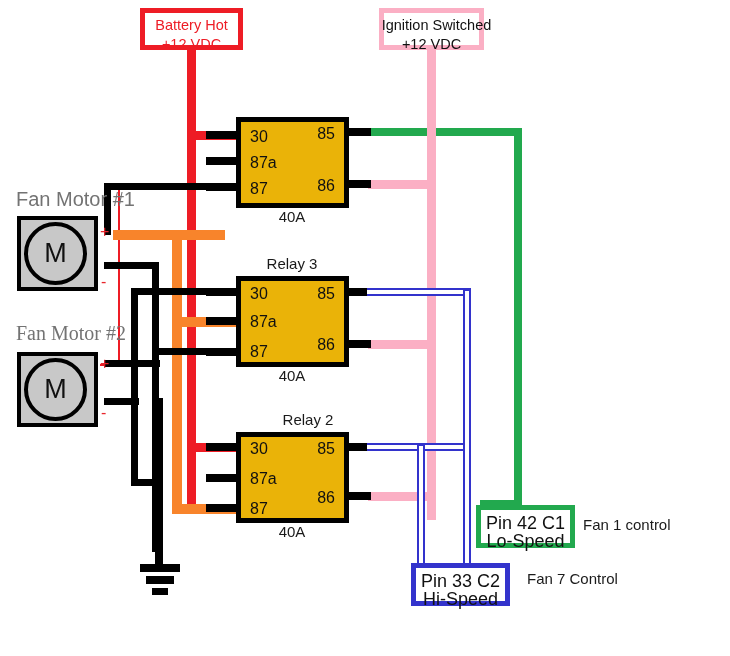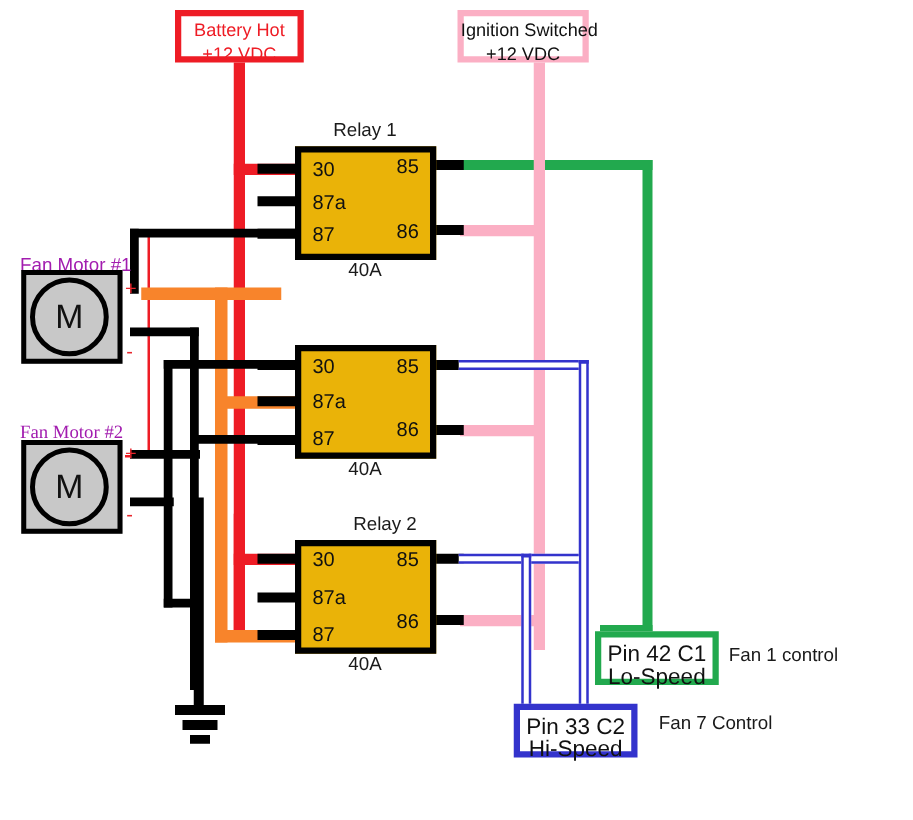--- a/index.html
+++ b/index.html
@@ -15,25 +15,24 @@
     width: 730px;
     height: 656px;
     background: #ffffff;
     overflow: hidden;
   }
   .wire {
     position: absolute;
   }
   .label {
     position: absolute;
-    color: #a21caf;
-    font-size: 15px;
+    color: #737373;
+    font-size: 20px;
     line-height: 19px;
     white-space: nowrap;
-    margin-top: 13px;
   }
   .srcbox {
     position: absolute;
     background: #ffffff;
     box-sizing: border-box;
     text-align: center;
     font-size: 14.5px;
     line-height: 19px;
     padding-top: 3px;
   }
@@ -173,35 +172,35 @@
   <div class="bluewire" style="left:367px; top:443px; width:96px; height:8px; border-top:2px solid #3333cc; border-bottom:2px solid #3333cc;"></div>
   <div class="bluewire" style="left:417px; top:443px; width:8px; height:128px; border-left:2px solid #3333cc; border-right:2px solid #3333cc;"></div>
   <div class="wire" style="left:463px; top:288px; width:8px; height:3px; background:#3333cc;"></div>
   <div class="wire" style="left:417px; top:443px; width:8px; height:3px; background:#3333cc;"></div>
 
   <div class="srcbox" style="left:140px; top:8px; width:103px; height:42px; border:5px solid #ee1c25; color:#ee1c25;">
     <div>Battery Hot</div>
     <div>+12 VDC</div>
   </div>
 
-  <div class="srcbox" style="left:366px; top:8px; width:105px; height:42px; border:5px solid #fbafc4; color:#111111;">
+  <div class="srcbox" style="left:379px; top:8px; width:105px; height:42px; border:5px solid #fbafc4; color:#111111;">
     <div style="position:absolute; left:-4px; top:3px; width:113px;">Ignition Switched</div>
     <div style="position:absolute; left:0px; top:22px; width:95px;">+12 VDC</div>
   </div>
 
-  <div class="relaytitle" style="left:232px; top:96px;">Relay 1</div>
   <div class="relay" style="left:236px; top:117px; width:113px; height:91px;">
     <span class="pin" style="left:9px; top:6px;">30</span>
     <span class="pin" style="left:9px; top:32px;">87a</span>
     <span class="pin" style="left:9px; top:58px;">87</span>
     <span class="pin" style="right:9px; top:3px;">85</span>
     <span class="pin" style="right:9px; top:55px;">86</span>
   </div>
   <div class="relayamp" style="left:232px; top:208px;">40A</div>
 
+  <div class="relaytitle" style="left:232px; top:255px;">Relay 3</div>
   <div class="relay" style="left:236px; top:276px; width:113px; height:91px;">
     <span class="pin" style="left:9px; top:4px;">30</span>
     <span class="pin" style="left:9px; top:32px;">87a</span>
     <span class="pin" style="left:9px; top:62px;">87</span>
     <span class="pin" style="right:9px; top:4px;">85</span>
     <span class="pin" style="right:9px; top:55px;">86</span>
   </div>
   <div class="relayamp" style="left:232px; top:367px;">40A</div>
 
   <div class="relaytitle" style="left:248px; top:411px;">Relay 2</div>

